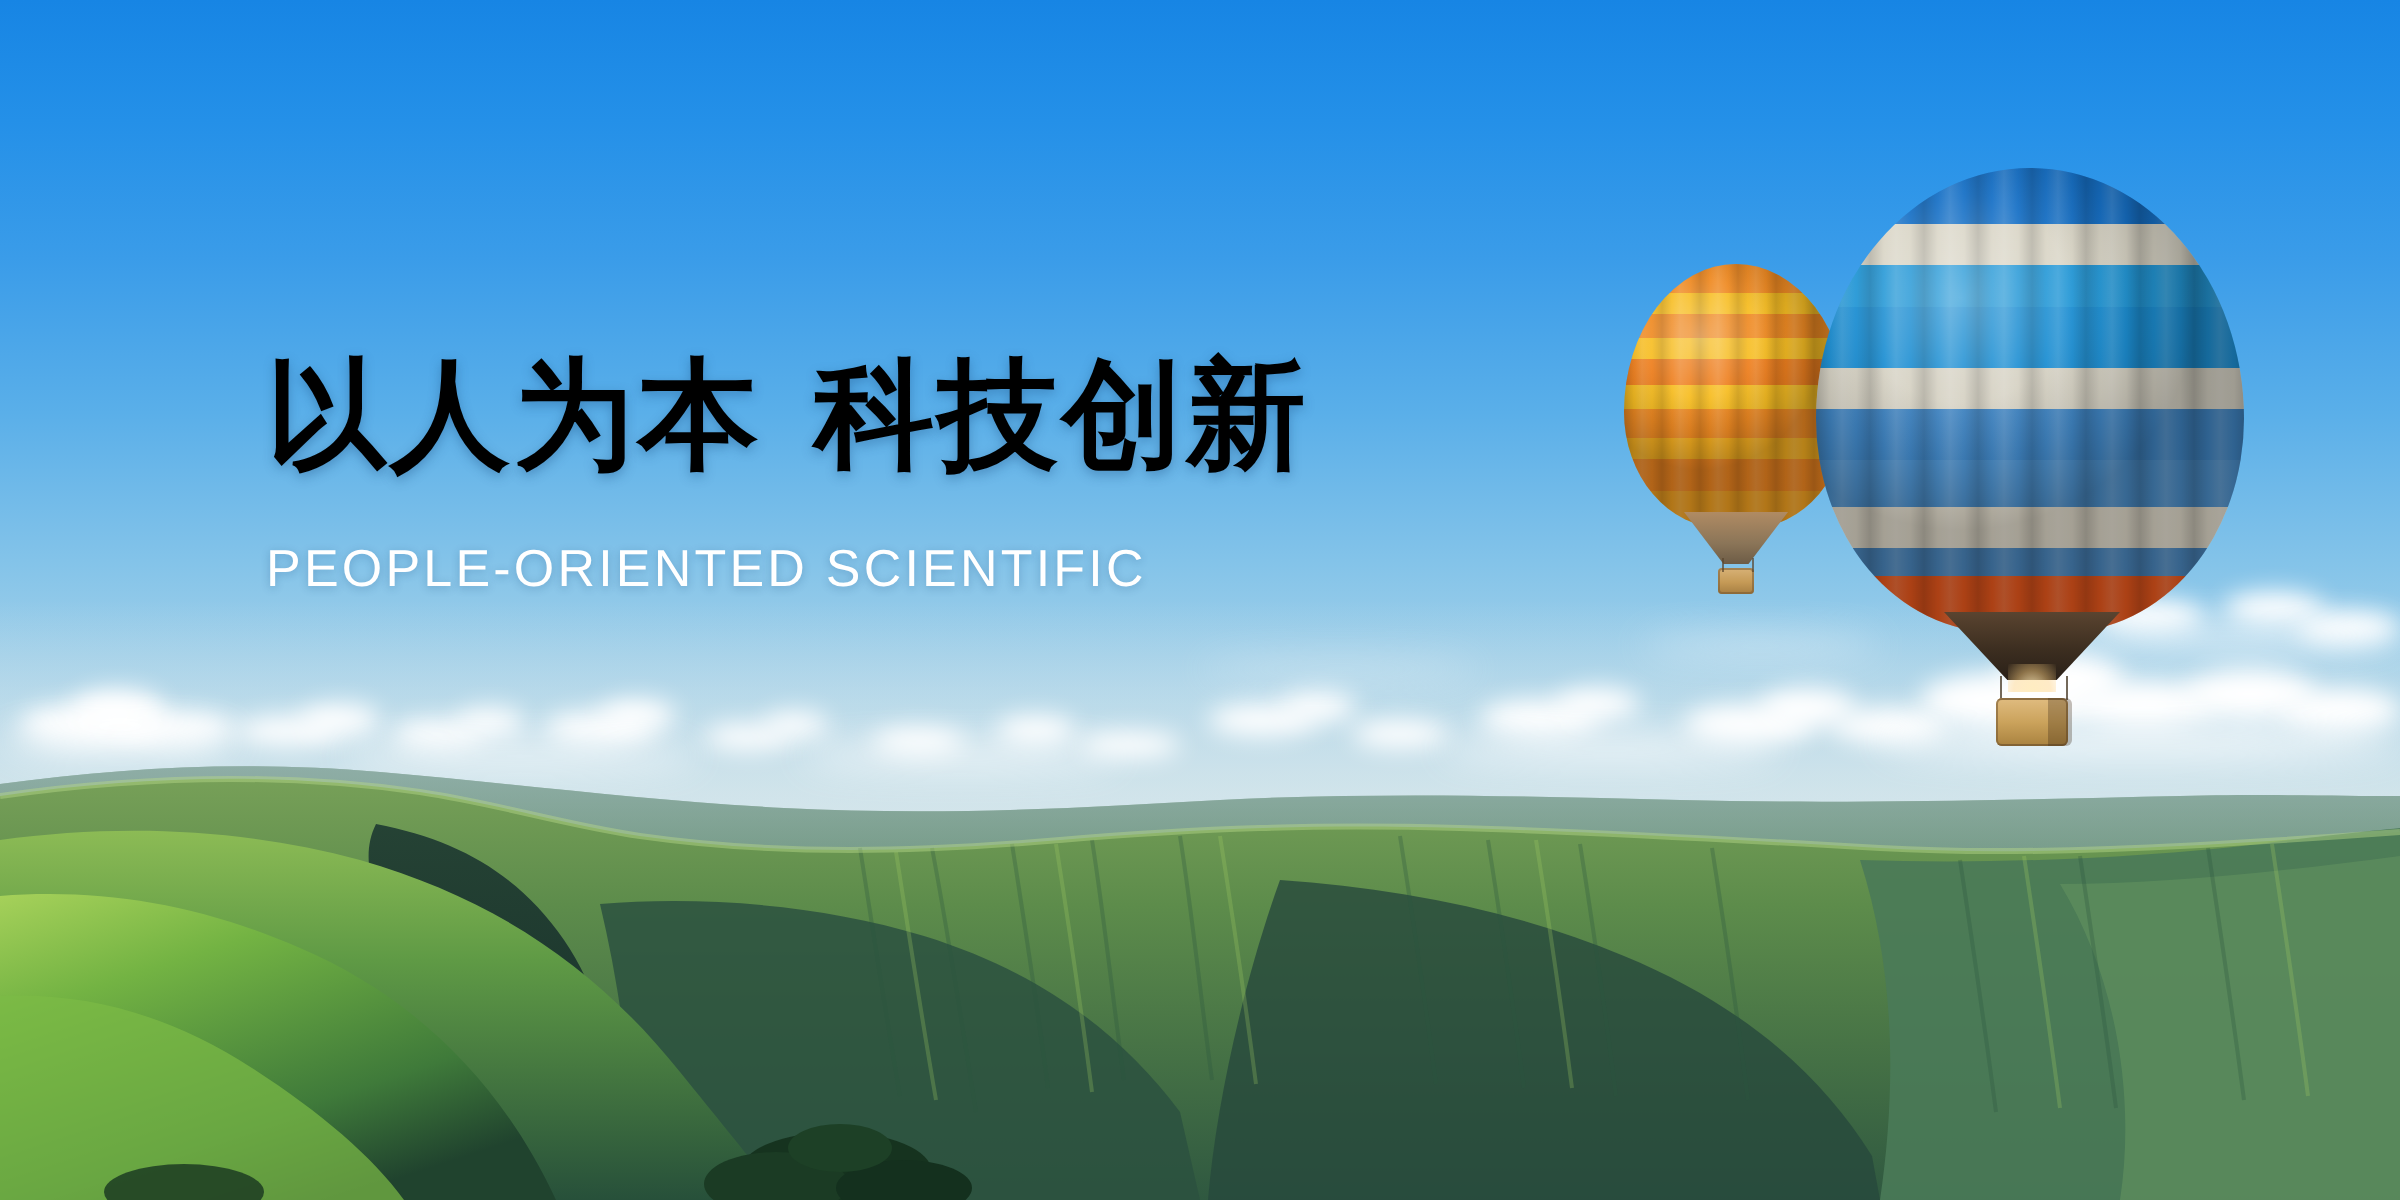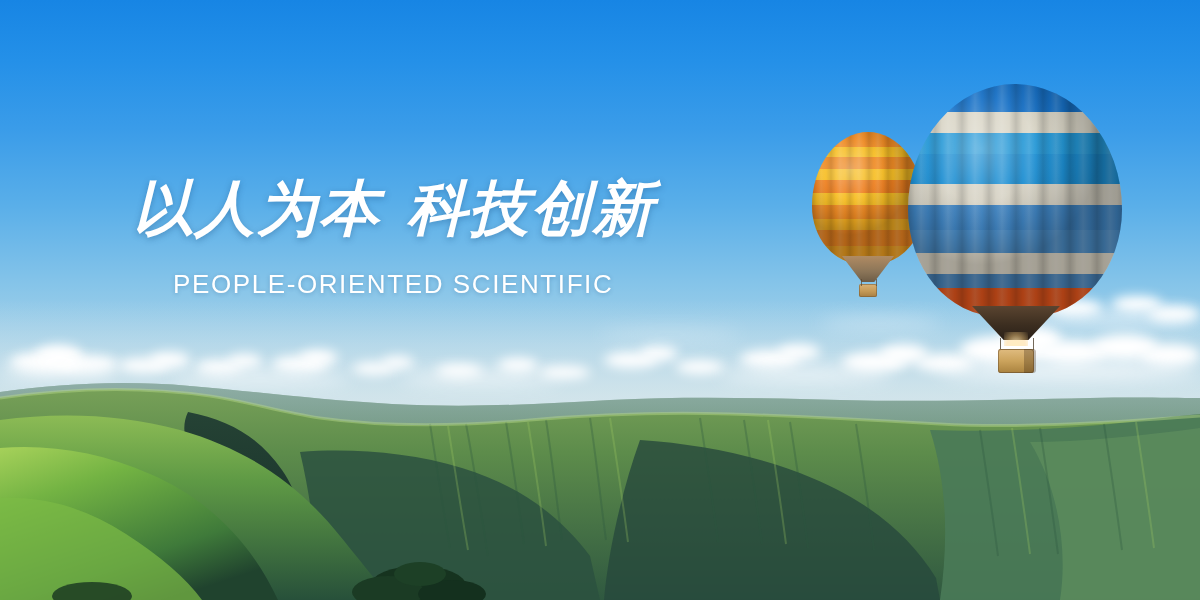--- a/index.html
+++ b/index.html
@@ -73,41 +73,40 @@
     position: absolute;
     left: 133px;
     top: 178px;
     width: 640px;
   }
   .headline {
     margin: 0;
     font-size: 60px;
     line-height: 1.0;
     font-weight: bold;
-    font-style: italic;
-    color: #ffffff;
+    color: #000000;
     letter-spacing: 2px;
     white-space: nowrap;
     text-shadow: 0 2px 6px rgba(20,70,120,0.35);
     font-family: "DejaVu Sans", "Liberation Sans", sans-serif;
   }
   .headline .gap { display: inline-block; width: 26px; }
 
   .sub {
     margin: 0;
     color: #ffffff;
     font-size: 26px;
     line-height: 1.28;
     font-weight: 300;
     letter-spacing: 1.6px;
     white-space: nowrap;
     text-shadow: 0 1px 4px rgba(20,70,120,0.28);
     font-family: "Liberation Sans", sans-serif;
   }
-  .sub-wrap { margin-top: 30px; margin-left: 40px; }
+  .sub-wrap { margin-top: 30px; }
   .sub.line2 { padding-left: 80px; }
 
   
   .balloon { position: absolute; }
   .envelope {
     position: absolute;
     left: 0; top: 0;
     overflow: hidden;
   }
   .gores {

